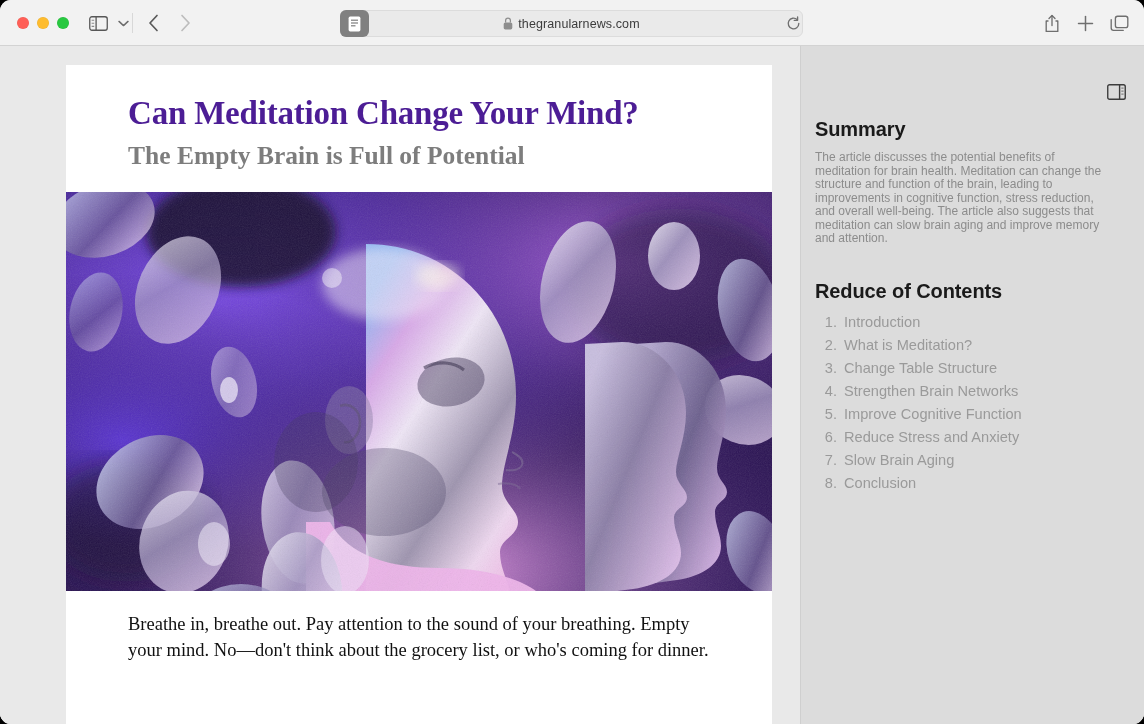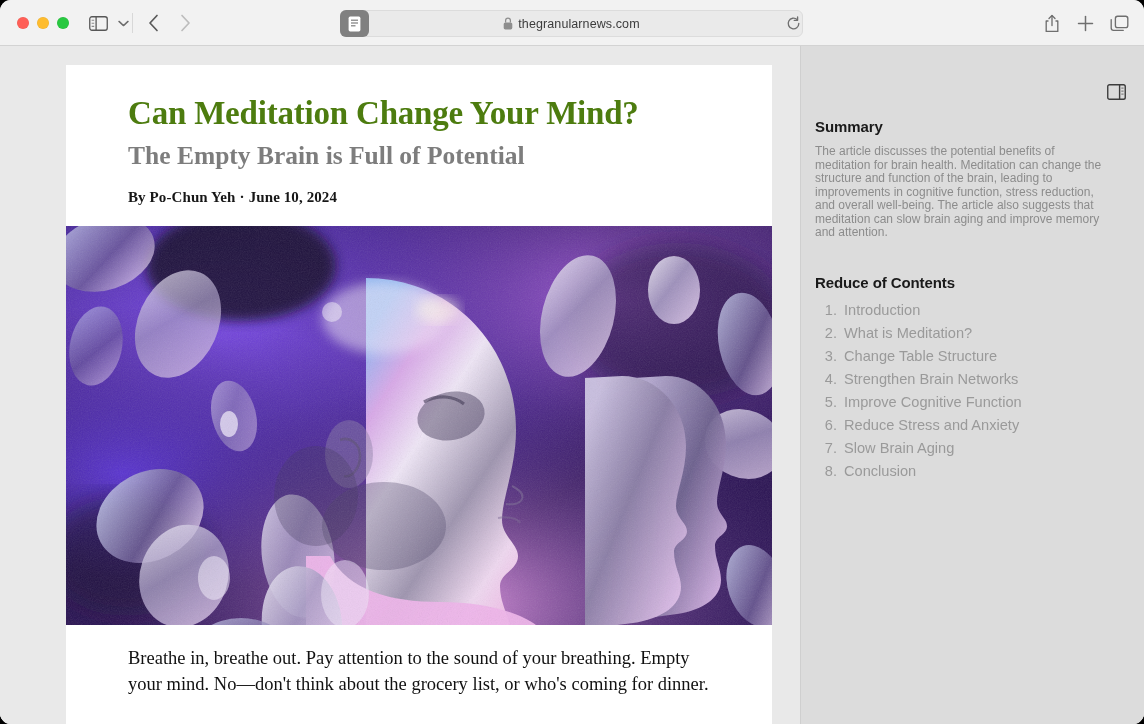--- a/index.html
+++ b/index.html
@@ -162,21 +162,21 @@
 
   #article-header {
     padding: 30px 62px 0 62px;
   }
 
   #article-title {
     font-family: "Liberation Serif", serif;
     font-weight: 700;
     font-size: 33px;
     line-height: 1.12;
-    color: #4d7c0f;
+    color: #4c1d95;
     letter-spacing: -0.2px;
     margin: 0;
   }
 
   #article-subtitle {
     font-family: "Liberation Serif", serif;
     font-weight: 700;
     font-size: 25.5px;
     line-height: 1.2;
     color: #7d7d7d;
@@ -245,21 +245,21 @@
 
   #sidebar-inner {
     position: absolute;
     left: 14px;
     top: 72px;
     width: 302px;
   }
 
   .panel-heading {
     font-family: "Liberation Sans", sans-serif;
-    font-size: 15px;
+    font-size: 20px;
     font-weight: 700;
     color: #1a1a1a;
     letter-spacing: -0.1px;
     margin: 0;
   }
 
   #summary-text {
     font-family: "Liberation Sans", sans-serif;
     font-size: 12px;
     line-height: 1.13;
@@ -389,23 +389,20 @@
   </div>
 
   <div id="content">
 
     <div id="page-area">
       <div id="article-card">
 
         <div id="article-header">
           <h1 id="article-title">Can Meditation Change Your Mind?</h1>
           <h2 id="article-subtitle">The Empty Brain is Full of Potential</h2>
-          <div id="article-byline">
-            <span>By Po-Chun Yeh</span><span class="dot">·</span><span>June 10, 2024</span>
-          </div>
         </div>
 
         <div id="hero-image">
           <svg viewBox="0 0 706 399" preserveAspectRatio="none" aria-hidden="true">
             <defs>
               <radialGradient id="bgA" cx="22%" cy="28%" r="62%">
                 <stop offset="0%" stop-color="#7a4ae8"></stop>
                 <stop offset="55%" stop-color="#4b2a9e"></stop>
                 <stop offset="100%" stop-color="#2a1352"></stop>
               </radialGradient>

